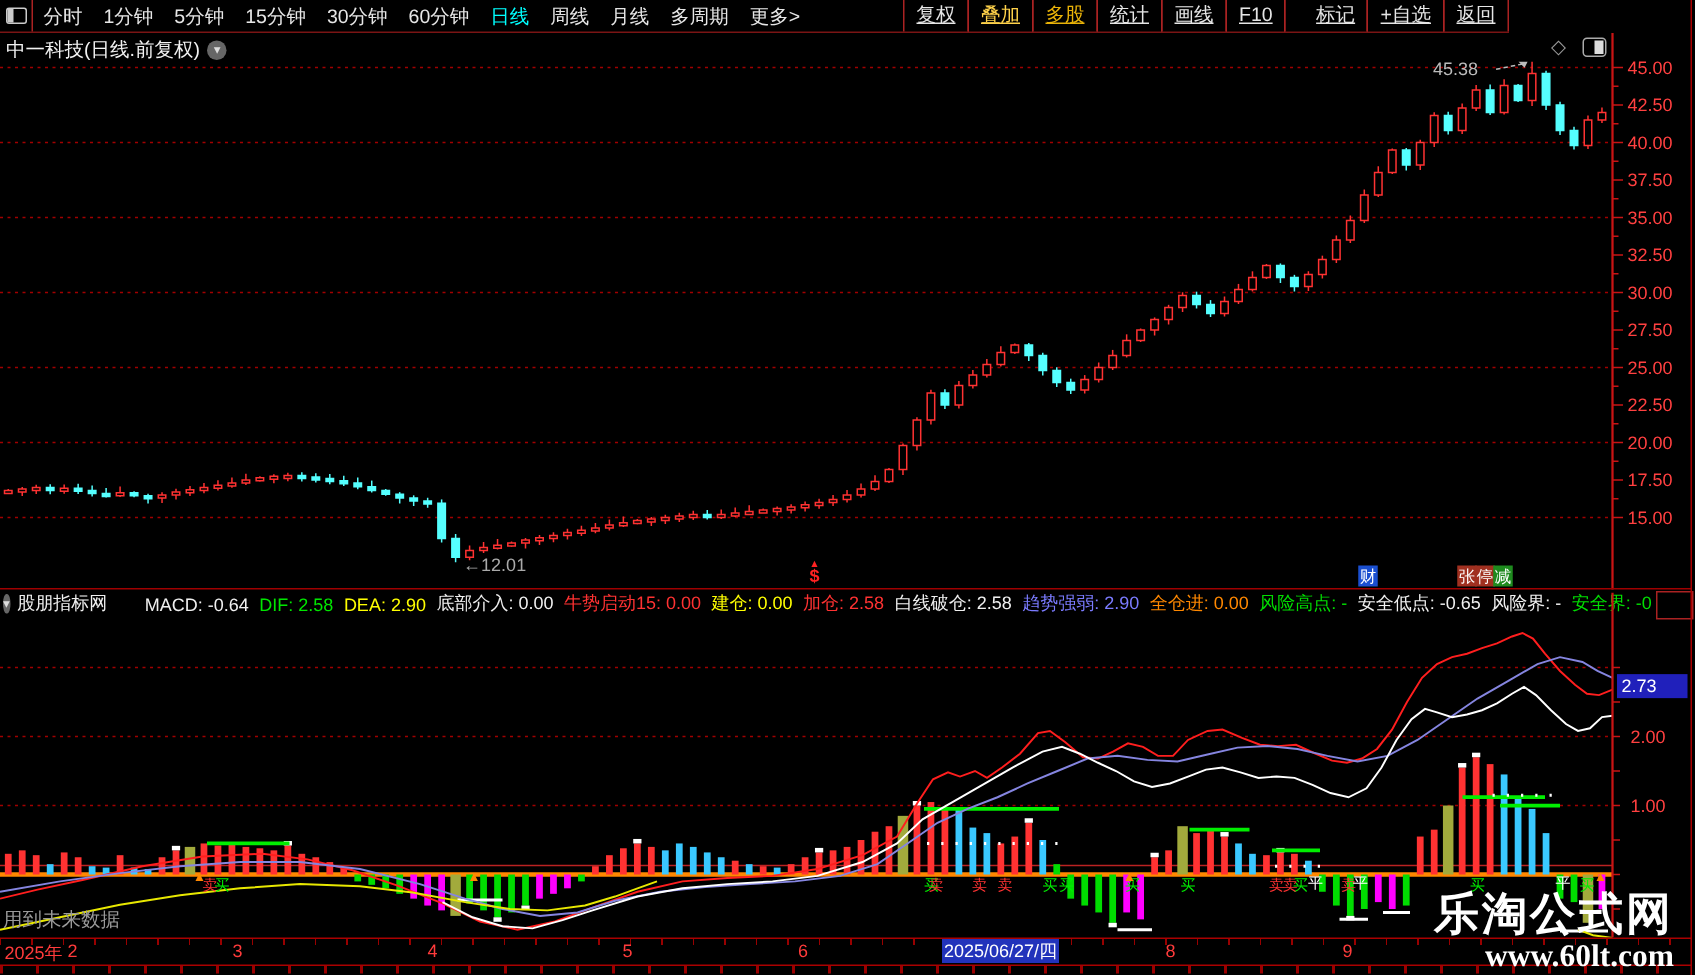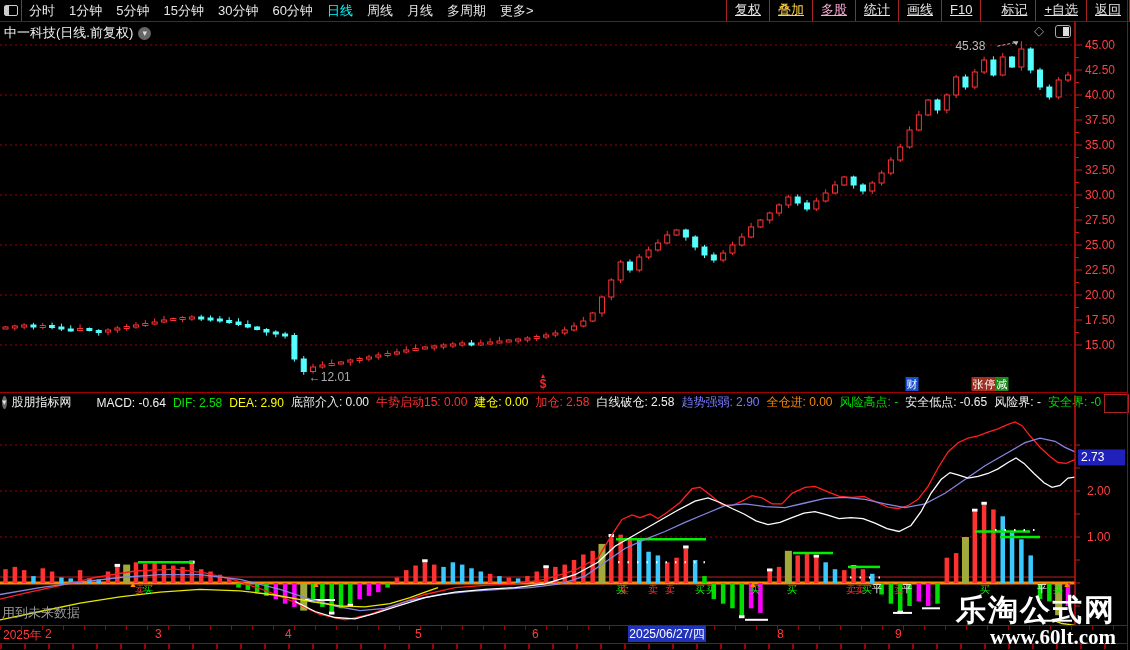--- a/index.html
+++ b/index.html
@@ -1,19 +1,19 @@
 <!DOCTYPE html>
 <html><head>
 <meta charset="utf-8">
 <style>
   html,body{margin:0;padding:0;background:#000;}
   #app{position:relative;width:1130px;height:650px;background:#000;overflow:hidden;
        font-family:"Liberation Sans","DejaVu Sans",sans-serif;color:#ddd;}
   
-  #toolbar{position:absolute;left:0;top:0;width:1130px;height:21px;
+  #toolbar{position:absolute;left:0;top:0;width:1006px;height:21px;
            border-bottom:1px solid #7a1414;display:flex;align-items:stretch;font-size:13px;}
   #tb-icon{width:21px;border-right:1px solid #a22;display:flex;align-items:center;justify-content:center;}
   #tb-icon .winicon{width:12px;height:9px;border:1px solid #ccc;border-radius:2px;position:relative;}
   #tb-icon .winicon::after{content:"";position:absolute;left:0;top:0;bottom:0;width:4px;background:#ccc;}
   #tb-left{display:flex;align-items:center;}
   .period{padding:0 7px;line-height:21px;color:#e6e6e6;cursor:default;}
   .period.active{color:#00ffff;}
   #tb-right{margin-left:auto;display:flex;}
   .tb-btn{border-left:1px solid #a22;border-right:1px solid #a22;margin-left:-1px;
           padding:0 8px;line-height:20px;color:#e6e6e6;text-decoration:underline;}
@@ -70,21 +70,21 @@
         <span class="period">60分钟</span>
         <span class="period active">日线</span>
         <span class="period">周线</span>
         <span class="period">月线</span>
         <span class="period">多周期</span>
         <span class="period">更多&gt;</span>
       </div>
     <div id="tb-right">
         <span class="tb-btn" style="color: rgb(230, 230, 230);">复权</span>
         <span class="tb-btn" style="color: rgb(255, 210, 74);">叠加</span>
-        <span class="tb-btn" style="color: #f9a8d4;">多股</span>
+        <span class="tb-btn" style="color: #eab308;">多股</span>
         <span class="tb-btn" style="color: rgb(230, 230, 230);">统计</span>
         <span class="tb-btn" style="color: rgb(230, 230, 230);">画线</span>
         <span class="tb-btn" style="color: rgb(230, 230, 230);">F10</span>
         <span class="tb-btn" style="color: rgb(230, 230, 230); padding-left: 20px;">标记</span>
         <span class="tb-btn" style="color: rgb(230, 230, 230);">+自选</span>
         <span class="tb-btn" style="color: rgb(230, 230, 230);">返回</span>
       </div>
   </div>
 
   <div id="title-row">

